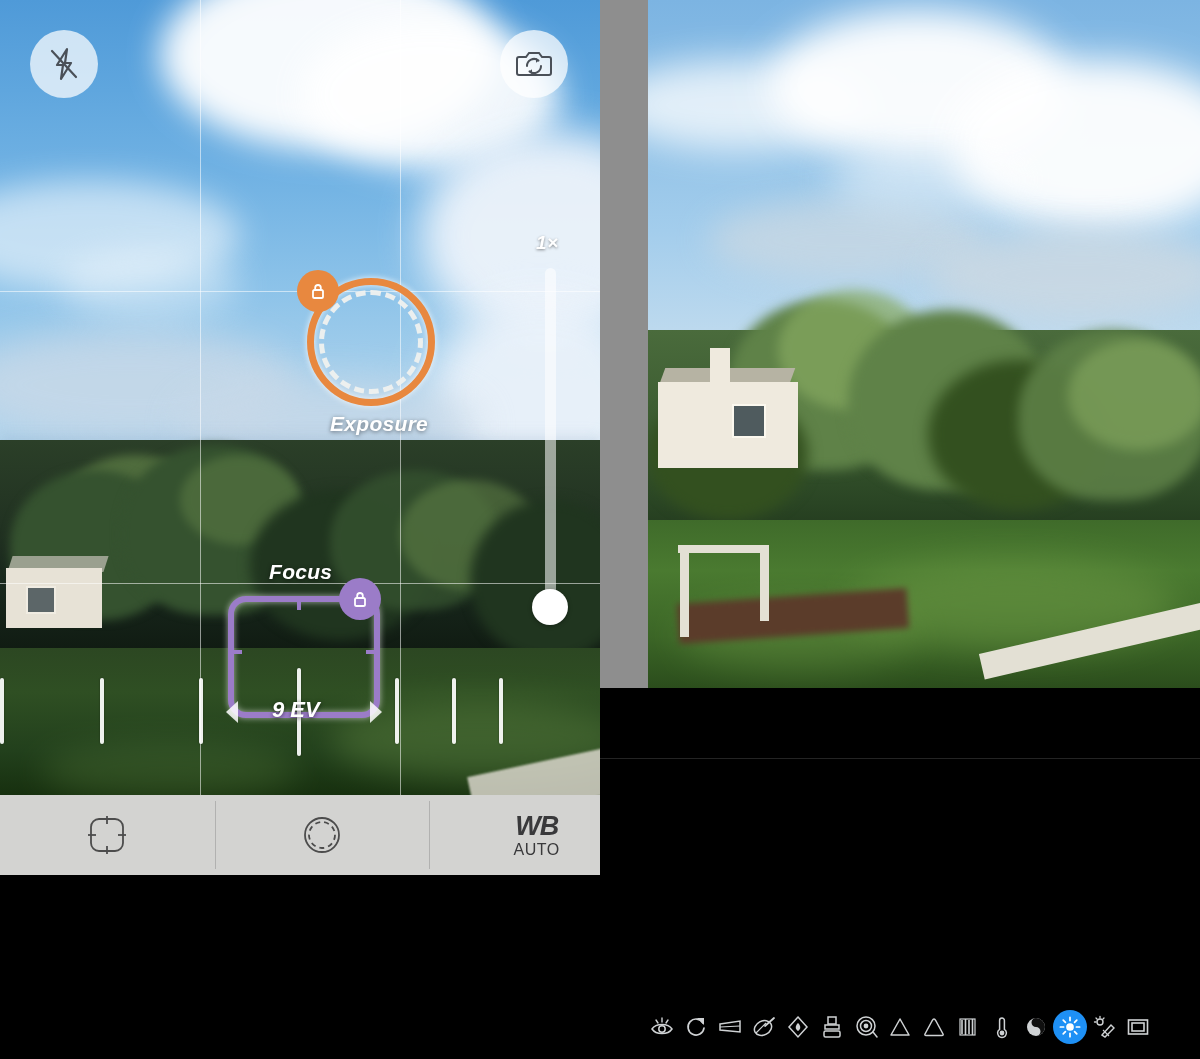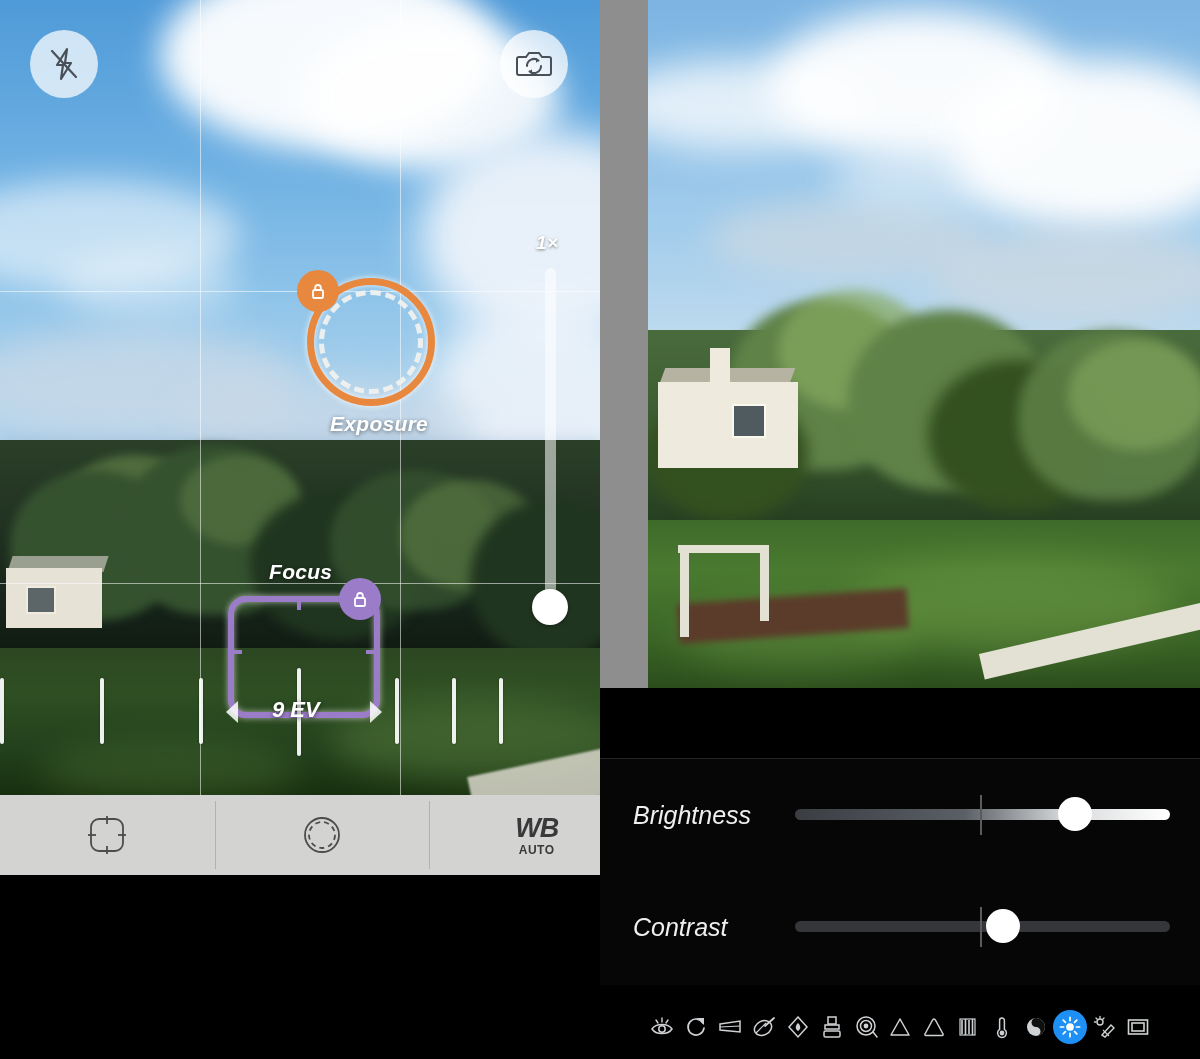--- a/index.html
+++ b/index.html
@@ -80,21 +80,21 @@
        border-bottom:11px solid transparent;}
 
   
   .options-bar{position:absolute;left:0;top:795px;width:644px;height:80px;
        background:rgba(240,240,238,.88);display:flex;justify-content:flex-end;}
   .option-cell{flex:1;display:flex;align-items:center;justify-content:center;position:relative;}
   .option-cell + .option-cell:before{content:"";position:absolute;left:0;top:6px;bottom:6px;
        width:1px;background:rgba(90,90,90,.28);}
   .wb-wrap{display:flex;flex-direction:column;align-items:center;line-height:1;}
   .wb-main{font-style:italic;font-weight:bold;font-size:27px;color:#39393b;letter-spacing:-1px;}
-  .wb-sub{font-size:12px;font-weight:bold;color:#39393b;letter-spacing:.5px;margin-top:2px;}
+  .wb-sub{font-size:16px;font-weight:normal;color:#39393b;letter-spacing:.5px;margin-top:2px;}
 
   
   .shutter-bar{position:absolute;left:0;top:875px;width:600px;height:184px;background:#000;}
 
   
   .editor-panel{position:relative;width:600px;height:1059px;background:#000;overflow:hidden;}
   .letterbox{position:absolute;top:0;height:688px;background:#8e8e8e;}
   .photo{position:absolute;top:0;left:48px;width:558px;height:688px;overflow:hidden;}
   .p-sky{position:absolute;left:0;top:0;width:558px;height:420px;
        background:linear-gradient(180deg,#7cb4e2 0%,#8cbfe6 25%,#a3cdec 55%,#bedaee 80%,#cfe2ef 100%);}
@@ -305,37 +305,20 @@
       <div class="p-lawnhl" style="left:30px;top:600px;width:240px;height:70px;opacity:.4;"></div>
       <div class="p-dirt" style="left:30px;top:596px;width:230px;height:40px;transform:rotate(-4deg);"></div>
       <div class="p-rail" style="left:30px;top:545px;width:90px;height:8px;"></div>
       <div class="p-rail" style="left:32px;top:545px;width:9px;height:92px;"></div>
       <div class="p-rail" style="left:112px;top:545px;width:9px;height:76px;"></div>
       <div class="p-rail" style="left:330px;top:620px;width:300px;height:26px;transform:rotate(-13deg);"></div>
     </div>
 
     <div class="divider"></div>
 
-    <div class="sliders">
-
-      <div class="slider-row" style="top:26px;">
-        <div class="slider-label" style="top:16px;">Brightness</div>
-        <div class="s-track" style="left:195px;top:24px;width:375px;
-             background:linear-gradient(90deg,#3a3d42 0%,#5a5f66 45%,#d7d9da 72%,#ffffff 100%);"></div>
-        <div class="s-center" style="left:380px;top:10px;height:40px;"></div>
-        <div class="s-knob" style="left:458px;top:12px;"></div>
-      </div>
-
-      <div class="slider-row" style="top:138px;">
-        <div class="slider-label" style="top:16px;">Contrast</div>
-        <div class="s-track" style="left:195px;top:24px;width:375px;background:#343639;"></div>
-        <div class="s-center" style="left:380px;top:10px;height:40px;"></div>
-        <div class="s-knob" style="left:386px;top:12px;"></div>
-      </div>
-    </div>
 
     <div class="tool-row">
       <div class="tool">
         <svg width="24" height="24" viewBox="0 0 24 24">
           <path d="M2 14 C6 8, 18 8, 22 14 C18 20, 6 20, 2 14 Z" fill="none" stroke="#cfd2d4" stroke-width="1.5"></path>
           <circle cx="12" cy="14" r="3.2" fill="none" stroke="#cfd2d4" stroke-width="1.5"></circle>
           <g stroke="#cfd2d4" stroke-width="1.4" stroke-linecap="round">
             <line x1="12" y1="3" x2="12" y2="7"></line>
               <line x1="6" y1="5" x2="8" y2="8"></line>
               <line x1="18" y1="5" x2="16" y2="8"></line>

